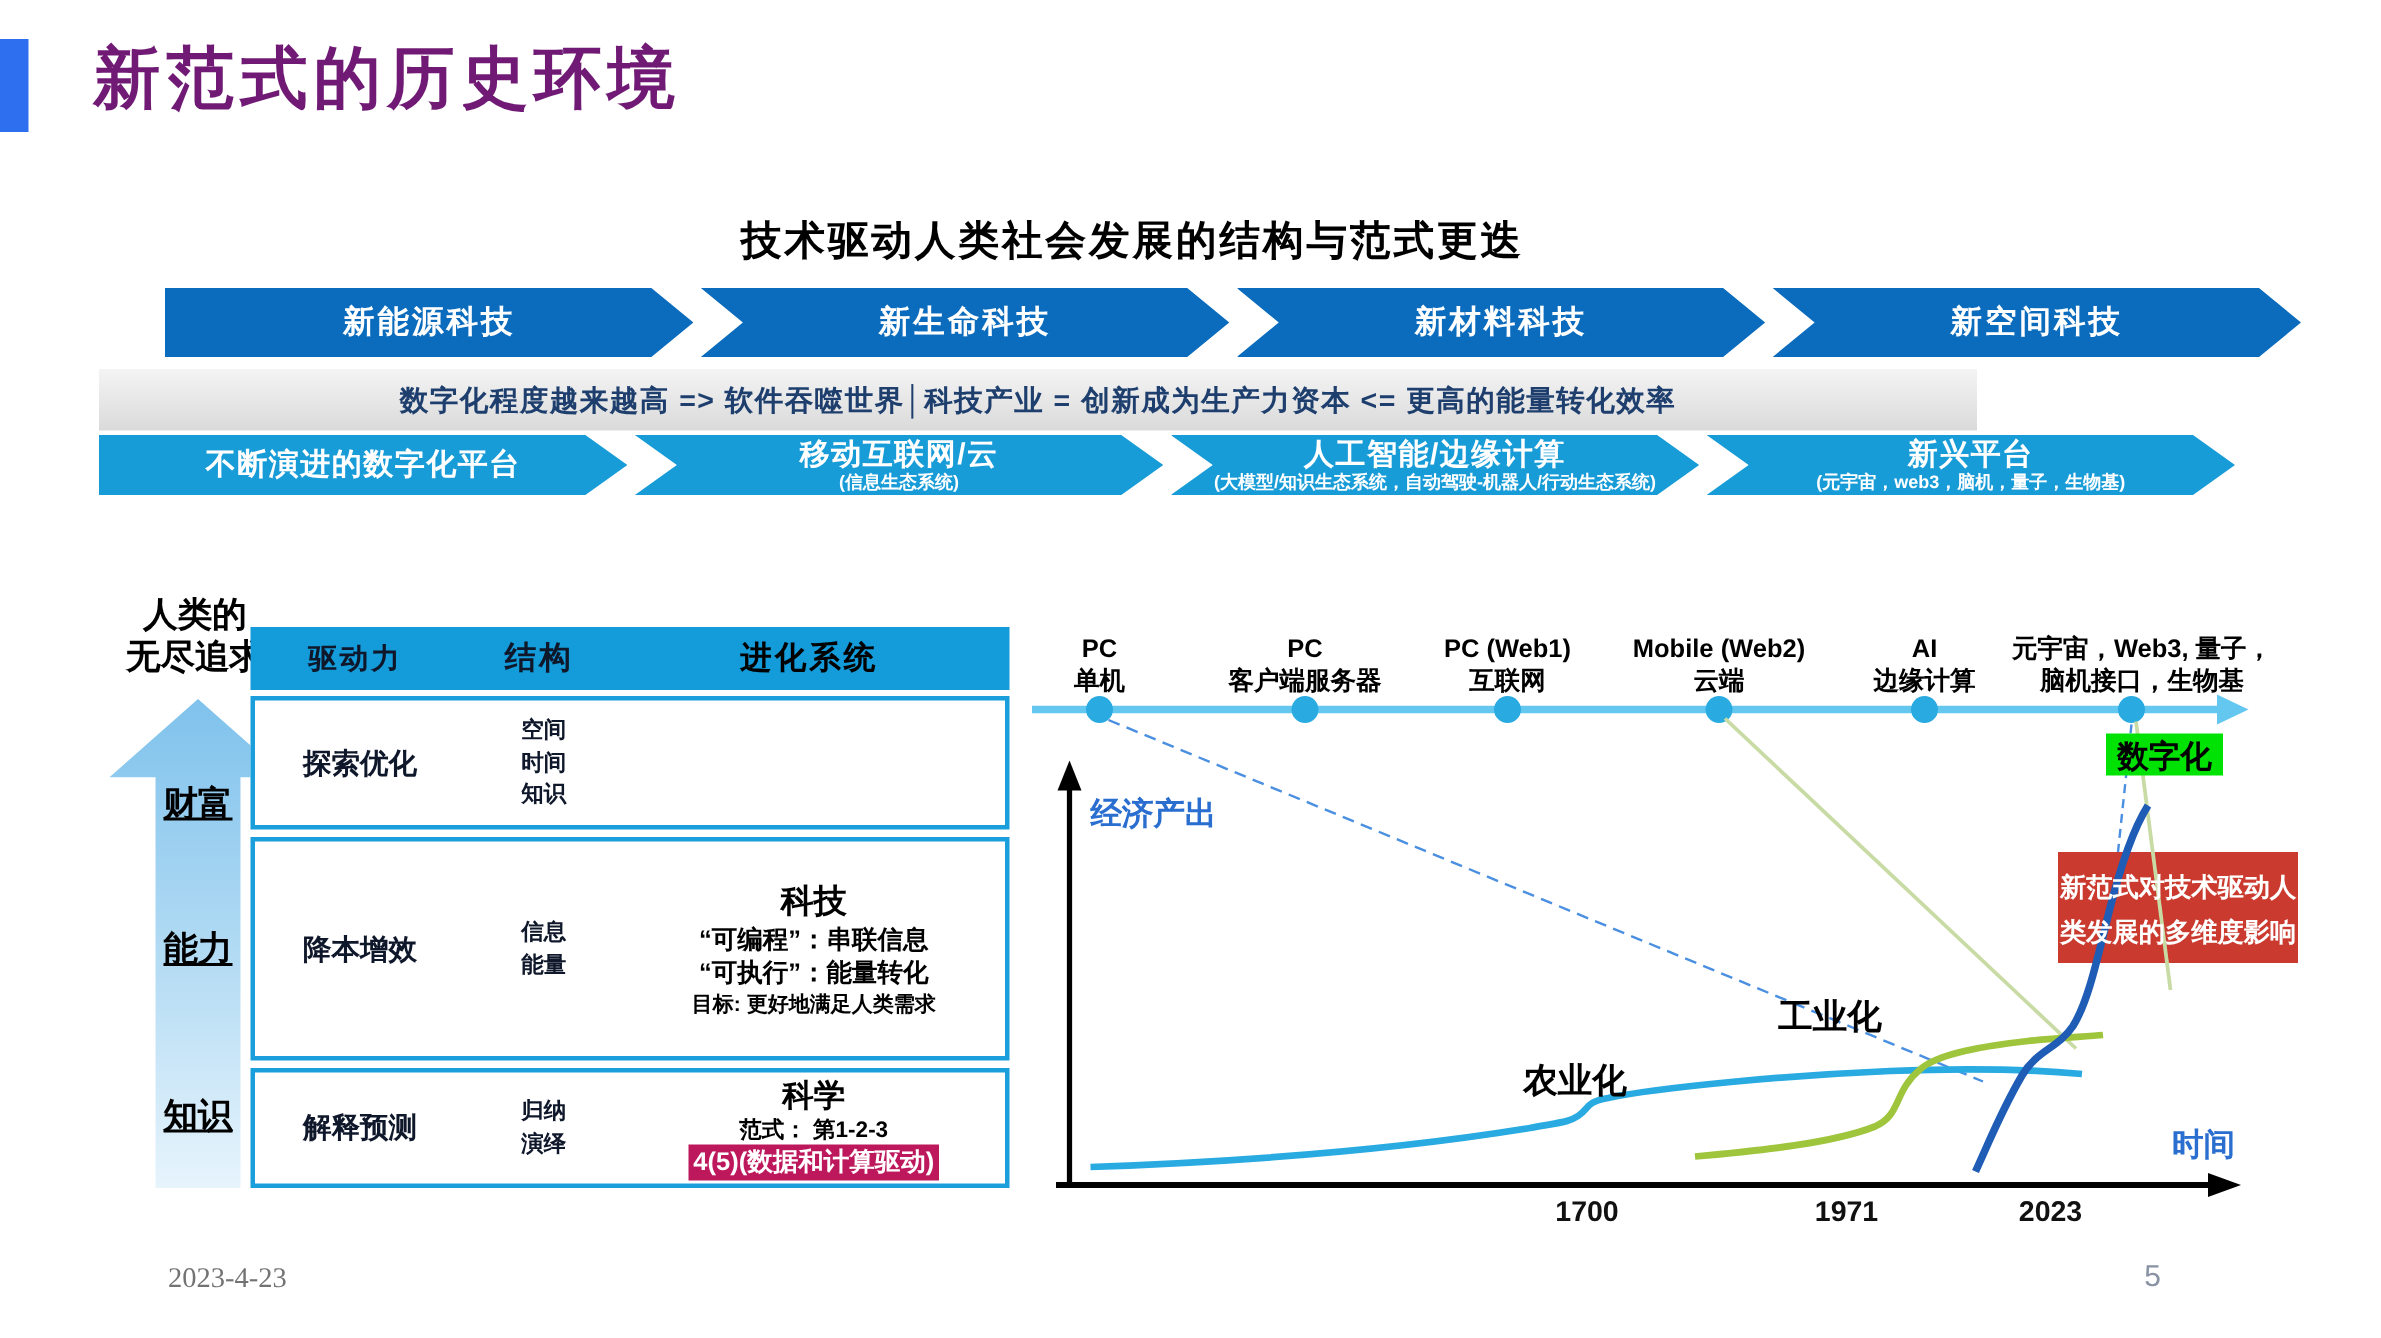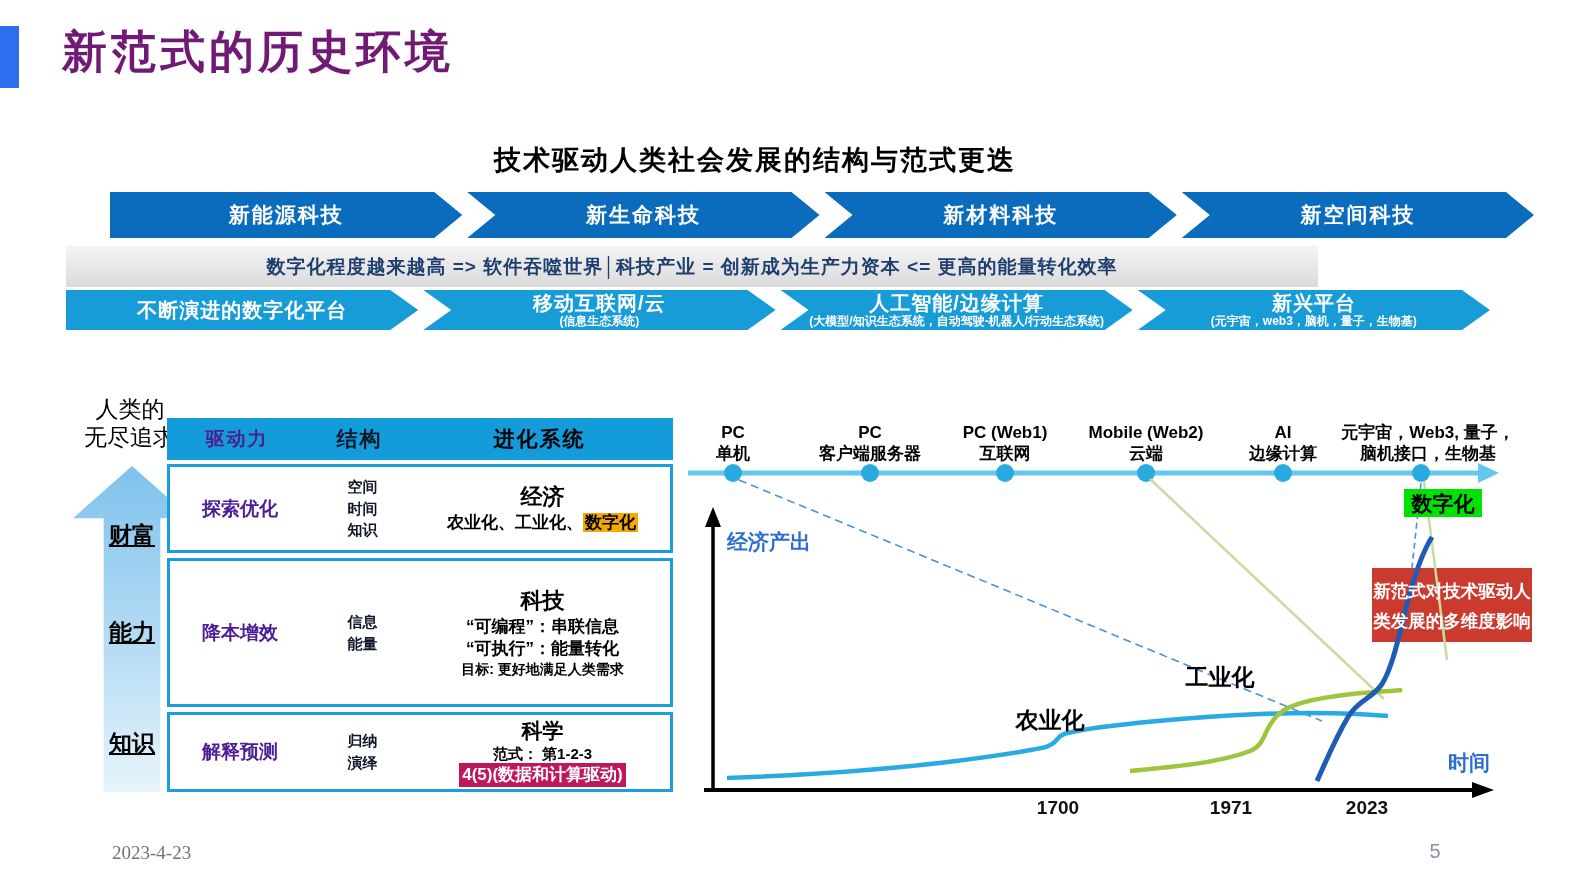--- a/index.html
+++ b/index.html
@@ -26,35 +26,35 @@
   .chev .sub{font-size:12px;font-weight:700;white-space:nowrap;margin-top:1px;}
 
   
   .midbar{position:absolute;left:66px;top:246px;width:1252px;height:41px;
           background:linear-gradient(180deg,#f4f4f4 0%,#e6e6e6 55%,#dadada 100%);
           display:flex;align-items:center;justify-content:center;
           font-size:19px;font-weight:900;color:#1e3f6e;letter-spacing:1px;}
 
   
   .pursuit{position:absolute;left:30px;top:396px;width:200px;text-align:center;
-           font-size:23px;font-weight:400;color:#000;line-height:1.2;}
+           font-size:23px;font-weight:700;color:#000;line-height:1.2;}
   .up-arrow{position:absolute;left:73px;top:466px;width:118px;height:326px;
             background:linear-gradient(180deg,#7fc2ec 0%,#b5dcf4 55%,#e7f4fc 100%);
             clip-path:polygon(50% 0,100% 16%,74% 16%,74% 100%,26% 100%,26% 16%,0 16%);}
   .axis-word{position:absolute;left:73px;width:118px;text-align:center;
              font-size:23px;font-weight:900;color:#000;text-decoration:underline;}
   .w-wealth{top:520px;} .w-ability{top:617px;} .w-knowledge{top:728px;}
 
   
   .tbl-head{position:absolute;left:167px;top:418px;width:506px;height:42px;background:#149bd9;
             display:flex;align-items:center;color:#fff;font-weight:900;font-size:21px;letter-spacing:2px;}
   .tbl-row{position:absolute;left:167px;width:506px;border:3px solid #1a9fdc;box-sizing:border-box;
            display:flex;align-items:center;background:#fff;}
   .r1{top:464px;height:89px;} .r2{top:558px;height:149px;} .r3{top:712px;height:80px;}
-  .col1{width:140px;text-align:center;font-size:19px;font-weight:900;color:#4c1d95;}
+  .col1{width:140px;text-align:center;font-size:19px;font-weight:900;color:#0f172a;}
   .col2{width:105px;text-align:center;font-size:15px;font-weight:700;color:#0f172a;line-height:1.45;}
   .col3{width:255px;text-align:center;color:#000;line-height:1.3;}
   .sys-title{font-size:22px;font-weight:900;}
   .sys-line{font-size:17px;font-weight:900;}
   .sys-small{font-size:14px;font-weight:900;}
   .hl-orange{background:#f5a800;padding:0 2px;}
   .hl-red{display:inline-block;background:#be185d;color:#fff;font-size:17px;font-weight:900;padding:1px 3px;}
 
   
   .chart{position:absolute;left:680px;top:400px;}
@@ -130,24 +130,20 @@
     <div class="col2" style="font-size:21px;">结构</div>
     <div class="col3" style="font-size:21px;font-weight:900;">进化系统</div>
   </div>
 
   <div class="tbl-row r1">
     <div class="col1">探索优化</div>
     <div class="col2">
       <div>空间</div>
       <div>时间</div>
       <div>知识</div>
-    </div>
-    <div class="col3">
-      <div class="sys-title">经济</div>
-      <div class="sys-line"><span>农业化、工业化、</span><span class="hl-orange">数字化</span></div>
     </div>
   </div>
 
   <div class="tbl-row r2">
     <div class="col1">降本增效</div>
     <div class="col2">
       <div>信息</div>
       <div>能量</div>
     </div>
     <div class="col3">

